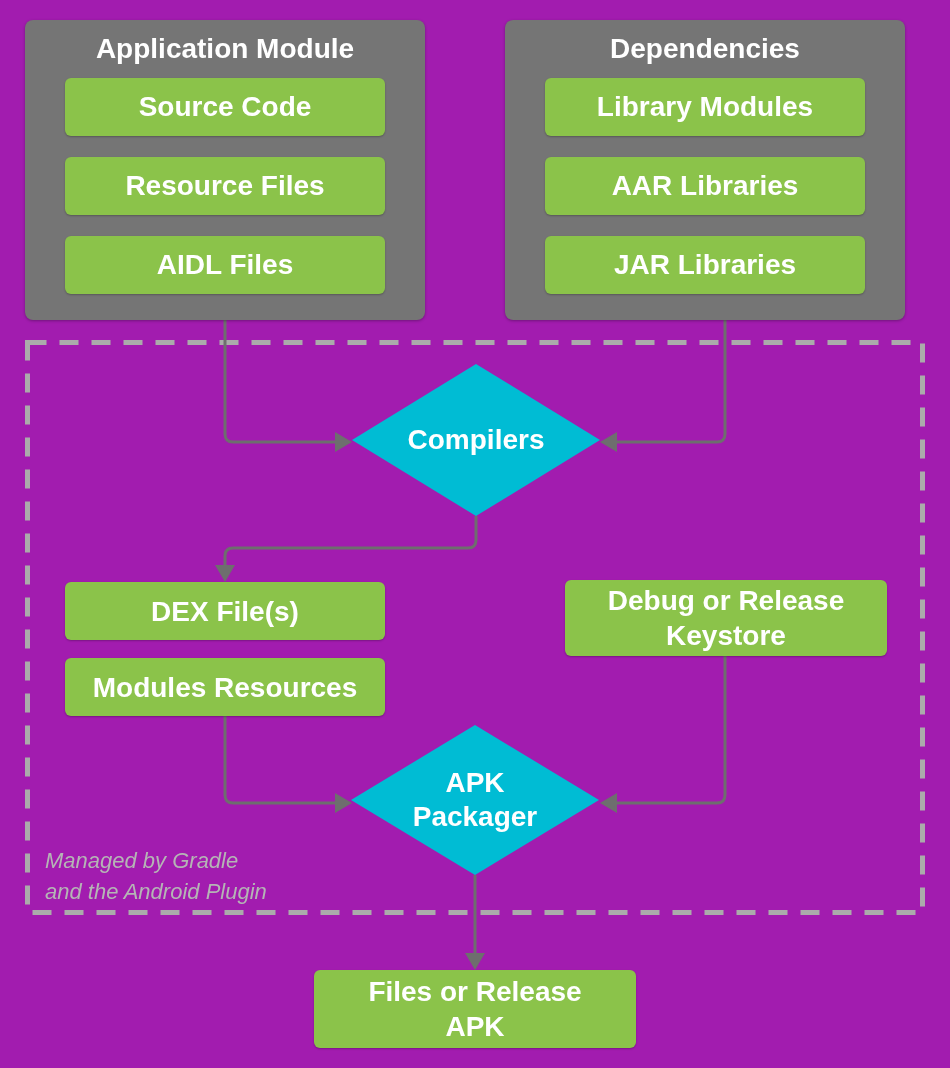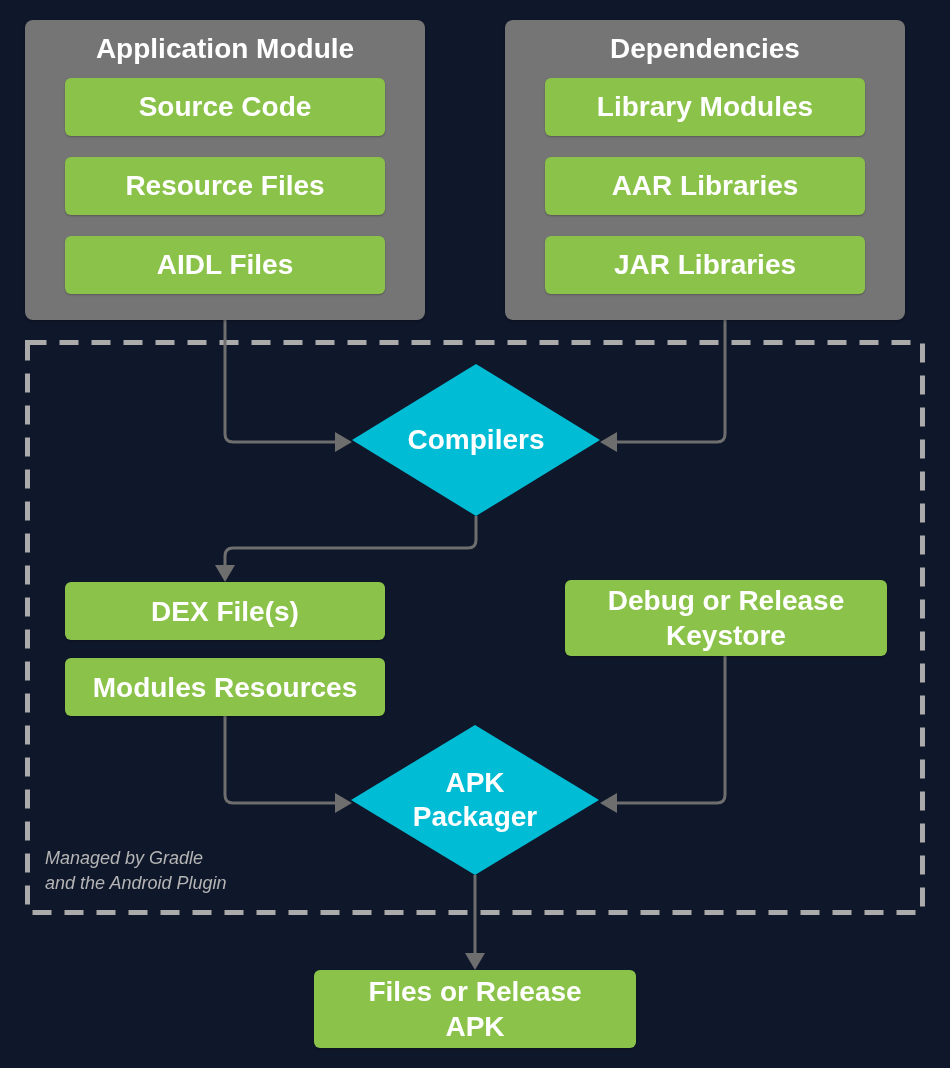--- a/index.html
+++ b/index.html
@@ -1,17 +1,17 @@
 <!DOCTYPE html>
 <html><head>
 <meta charset="utf-8">
 <style>
   html,body { margin:0; padding:0; background:#ffffff; }
   .canvas {
-    position:relative; width:950px; height:1068px; background:#0f172a;
+    position:relative; width:950px; height:1068px; background:#a21caf;
     font-family:"Liberation Sans", sans-serif; overflow:hidden;
   }
   
   .wires { position:absolute; left:0; top:0; width:950px; height:1068px; pointer-events:none; }
 
   
   .group {
     position:absolute; top:20px; width:400px; height:300px;
     background:#757575; border-radius:8px; box-sizing:border-box; padding:0 40px;
     box-shadow:0 1px 3px rgba(0,0,0,0.30);
@@ -50,21 +50,21 @@
     color:#ffffff; font-size:28px; font-weight:bold; text-align:center; line-height:1.2;
     display:flex; align-items:center; justify-content:center;
   }
   .diamond-compilers { left:352px; top:364px; width:248px; height:152px; }
   .diamond-packager  { left:351px; top:725px; width:248px; height:150px; }
   .diamond .wrap-diamond { display:inline-block; max-width:150px; }
 
   
   .note {
     position:absolute; left:45px; top:846px;
-    font-style:italic; color:#b5b5b5; font-size:18px; line-height:1.4;
+    font-style:italic; color:#b5b5b5; font-size:22px; line-height:1.4;
   }
 </style>
 </head>
 <body>
 
 <div class="canvas">
 
   <svg class="wires" viewBox="0 0 950 1068" xmlns="http://www.w3.org/2000/svg">
     <rect x="27.5" y="342.5" width="895" height="570" fill="none" stroke="#ABABAB" stroke-width="5" stroke-dasharray="19 13"></rect>
     <g fill="none" stroke="#6E6E6E" stroke-width="3">

